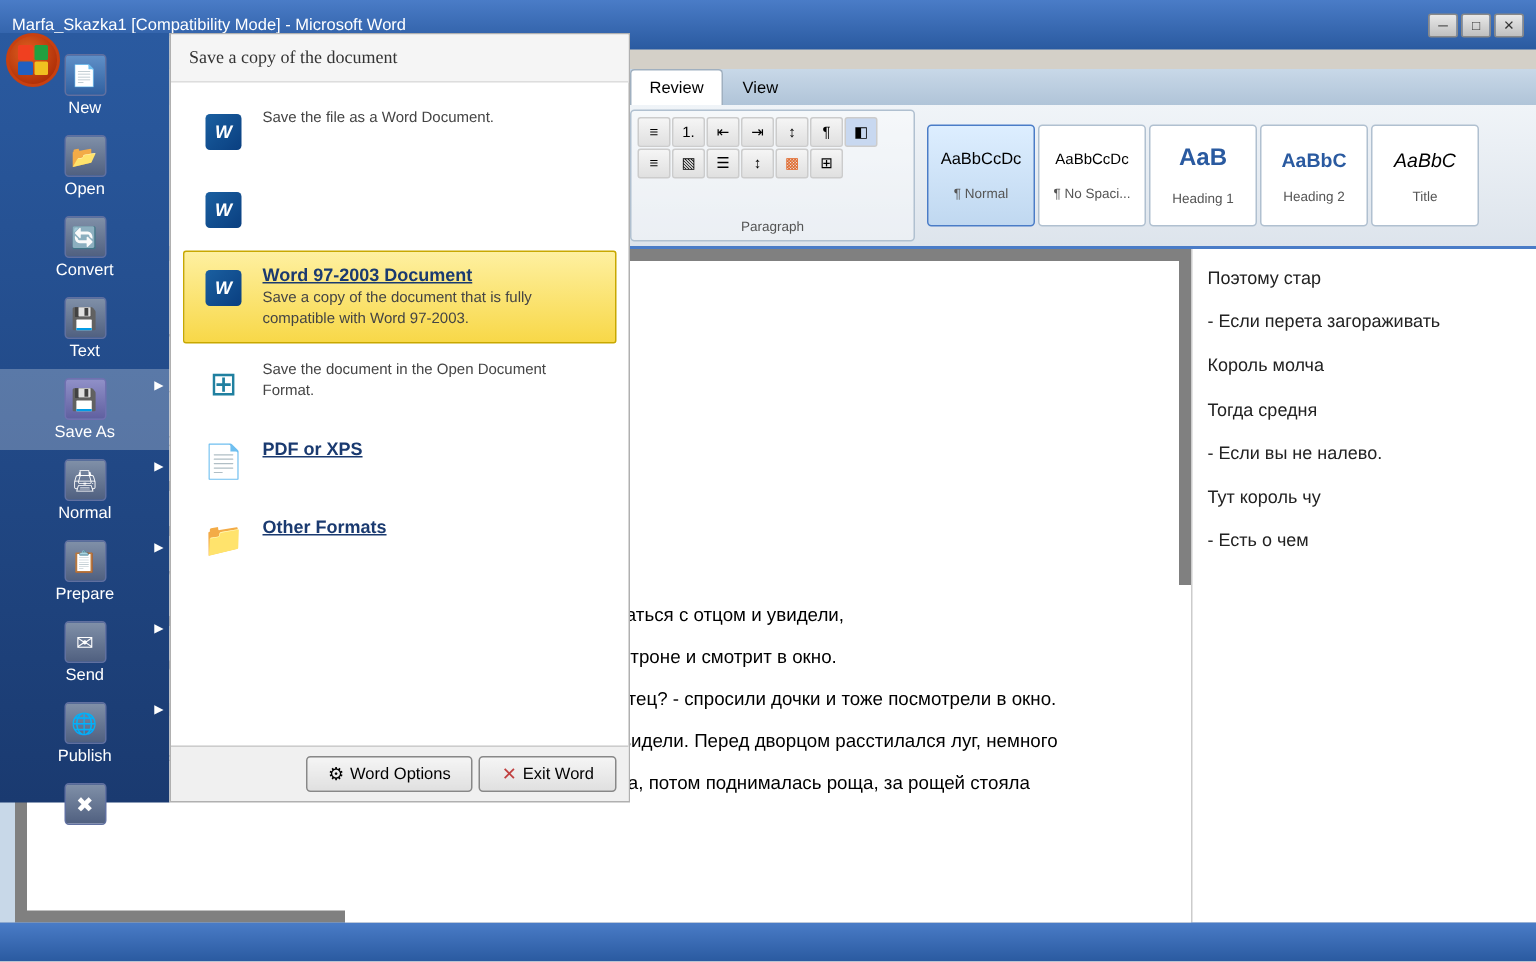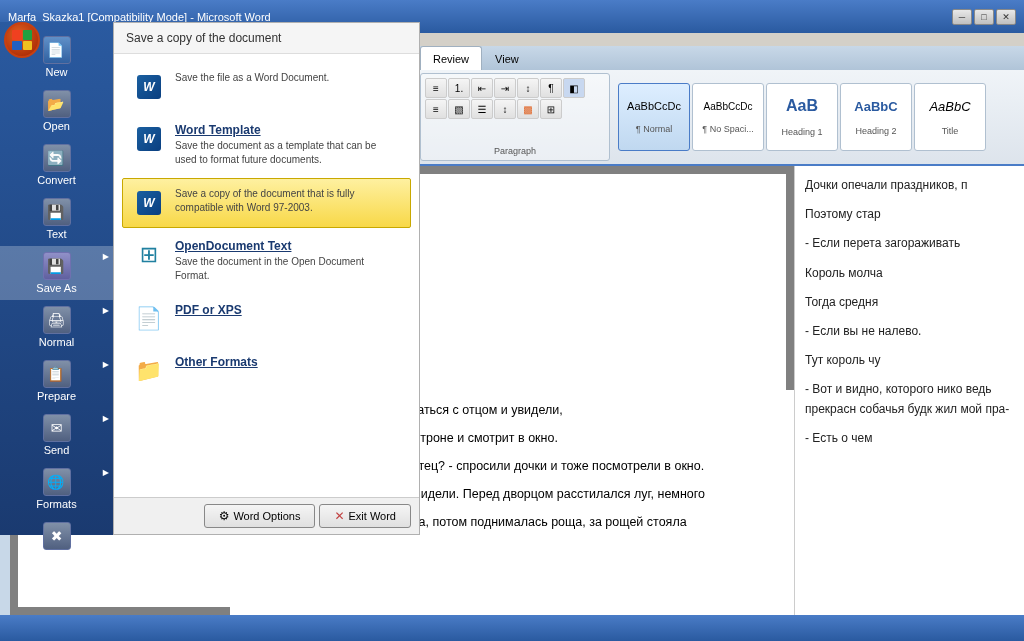--- a/index.html
+++ b/index.html
@@ -153,20 +153,21 @@
       display: flex;
       flex-direction: column;
     }
     .menu-right-header {
       background: #f5f5f5;
       padding: 8px 12px;
       font-size: 12px;
       color: #333;
       border-bottom: 1px solid #ddd;
       font-weight: normal;
+      font-family: Liberation Serif, serif;
     }
     .save-options {
       flex: 1;
       padding: 8px;
       display: flex;
       flex-direction: column;
       gap: 2px;
     }
     .save-option {
       display: flex;
@@ -379,28 +380,26 @@
       <div class="doc-text">олько она родилась на свет и открыла черные-</div>
       <div class="doc-text">к и ахнули - такая она была красавица. И решили</div>
       <div class="doc-text">ым именем, которого никто никогда на свете не</div>
       <div class="doc-text" style="margin-top:8px;">короля было три трона. Один голубой, другой</div>
       <div class="doc-text">рный. На голубом троне король восседал, когда</div>
       <div class="doc-text">когда был чем-нибудь недоволен, а на пурпурном</div>
     </div>
   </div>
 
   <div style="width:230px; background:white; border-left:1px solid #ccc; padding:10px; font-size:12px; line-height:1.6; overflow:hidden;">
-    <div class="right-text">Дочки опечали праздников, п</div>
     <div class="right-text">Поэтому стар</div>
     <div class="right-text">- Если перета загораживать</div>
     <div class="right-text">Король молча</div>
     <div class="right-text">Тогда средня</div>
     <div class="right-text">- Если вы не налево.</div>
     <div class="right-text">Тут король чу</div>
-    <div class="right-text">- Вот и видно, которого нико ведь прекрасн собачья будк жил мой пра-</div>
     <div class="right-text">- Есть о чем</div>
   </div>
 </div>
 
 <div class="status-bar">
   <span></span>
 </div>
 
 <div class="menu-overlay" style="top:22px; left:0; width:420px; height:513px;">
 
@@ -433,21 +432,21 @@
     <div class="menu-nav-item has-arrow">
       <div class="nav-icon nav-icon-small" style="background:linear-gradient(to bottom,#8090a8,#506080); border:1px solid #6070a0; font-size:14px;">📋</div>
       <span>Prepare</span>
     </div>
     <div class="menu-nav-item has-arrow">
       <div class="nav-icon nav-icon-small" style="background:linear-gradient(to bottom,#8090a8,#506080); border:1px solid #6070a0; font-size:14px;">✉</div>
       <span>Send</span>
     </div>
     <div class="menu-nav-item has-arrow">
       <div class="nav-icon nav-icon-small" style="background:linear-gradient(to bottom,#8090a8,#506080); border:1px solid #6070a0; font-size:14px;">🌐</div>
-      <span>Formats</span>
+      <span>Publish</span>
     </div>
     <div class="menu-nav-item" style="margin-top:auto;">
       <div class="nav-icon nav-icon-small" style="background:linear-gradient(to bottom,#8090a8,#506080); border:1px solid #6070a0; font-size:14px;">✖</div>
       <span>Close</span>
     </div>
   </div>
 
   <div class="menu-right">
     <div class="menu-right-header">Save a copy of the document</div>
     <div class="save-options">
@@ -458,39 +457,35 @@
         </div>
         <div class="save-option-text">
           <div class="save-option-desc">Save the file as a Word Document.</div>
         </div>
       </div>
 
       <div class="save-option">
         <div class="save-option-icon">
           <div class="word-icon word-icon-sm" style="background:linear-gradient(135deg,#3060a8,#1040808);">W</div>
         </div>
-        <div class="save-option-text">
-          <div class="save-option-title">Word Template</div>
-          <div class="save-option-desc">Save the document as a template that can be used to format future documents.</div>
-        </div>
       </div>
 
       <div class="save-option highlighted">
         <div class="save-option-icon">
           <div class="word-icon word-icon-sm" style="background:linear-gradient(135deg,#1a5fa0,#0a3f80);">W</div>
         </div>
         <div class="save-option-text">
+          <div class="save-option-title">Word 97-2003 Document</div>
           <div class="save-option-desc">Save a copy of the document that is fully compatible with Word 97-2003.</div>
         </div>
       </div>
 
       <div class="save-option">
         <div class="save-option-icon icon-odt" style="font-size:22px; color:#2080a0;">⊞</div>
         <div class="save-option-text">
-          <div class="save-option-title">OpenDocument Text</div>
           <div class="save-option-desc">Save the document in the Open Document Format.</div>
         </div>
       </div>
 
       <div class="save-option">
         <div class="save-option-icon icon-pdf" style="font-size:22px; color:#c04040;">📄</div>
         <div class="save-option-text">
           <div class="save-option-title">PDF or XPS</div>
         </div>
       </div>

